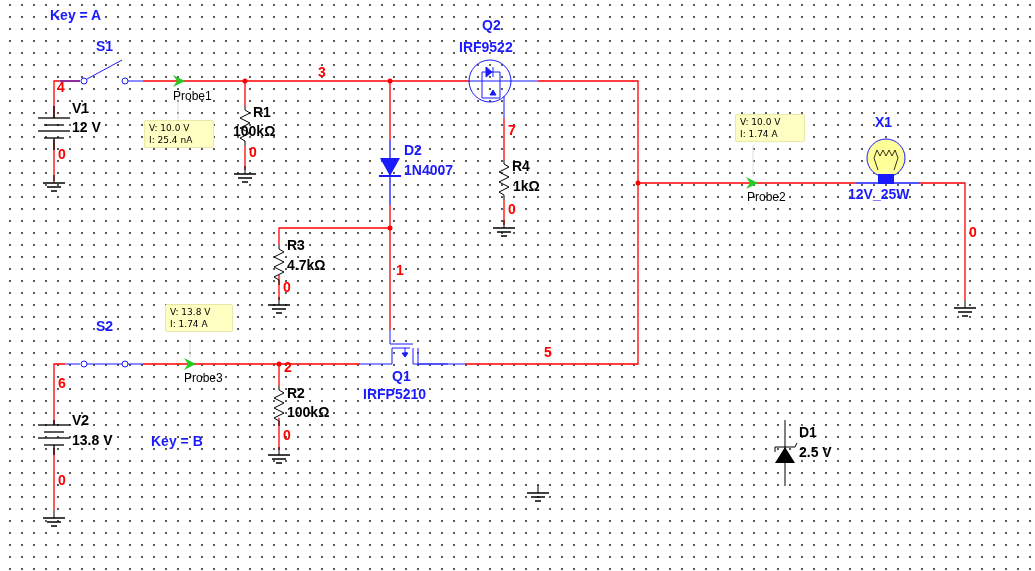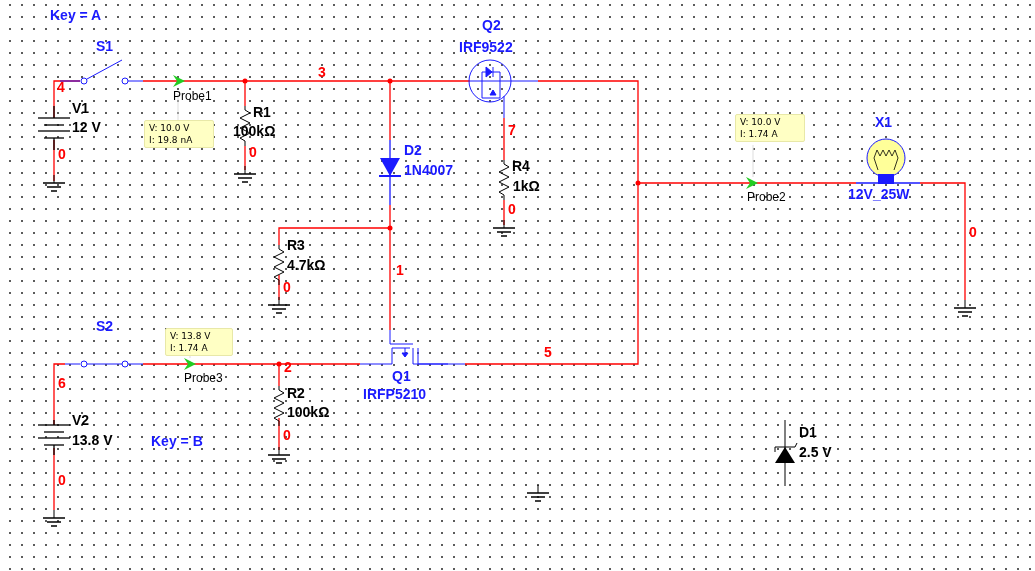--- a/index.html
+++ b/index.html
@@ -226,22 +226,22 @@
   <text class="lbl red" x="283" y="440">0</text>
   <text class="lbl red" x="58" y="485">0</text>
 
   <text class="probe-name" x="173" y="100">Probe1</text>
   <text class="probe-name" x="747" y="201">Probe2</text>
   <text class="probe-name" x="184" y="382">Probe3</text>
 </svg>
 
 <div class="probe-box" style="left:144px; top:120px; width:60px;">
   <div>V: 10.0 V</div>
-  <div>I: 19.8 nA</div>
+  <div>I: 25.4 nA</div>
 </div>
 <div class="probe-box" style="left:735px; top:114px; width:60px;">
   <div>V: 10.0 V</div>
   <div>I: 1.74 A</div>
 </div>
-<div class="probe-box" style="left:165px; top:328px; width:58px;">
+<div class="probe-box" style="left:165px; top:304px; width:58px;">
   <div>V: 13.8 V</div>
   <div>I: 1.74 A</div>
 </div>
 
 </body></html>

